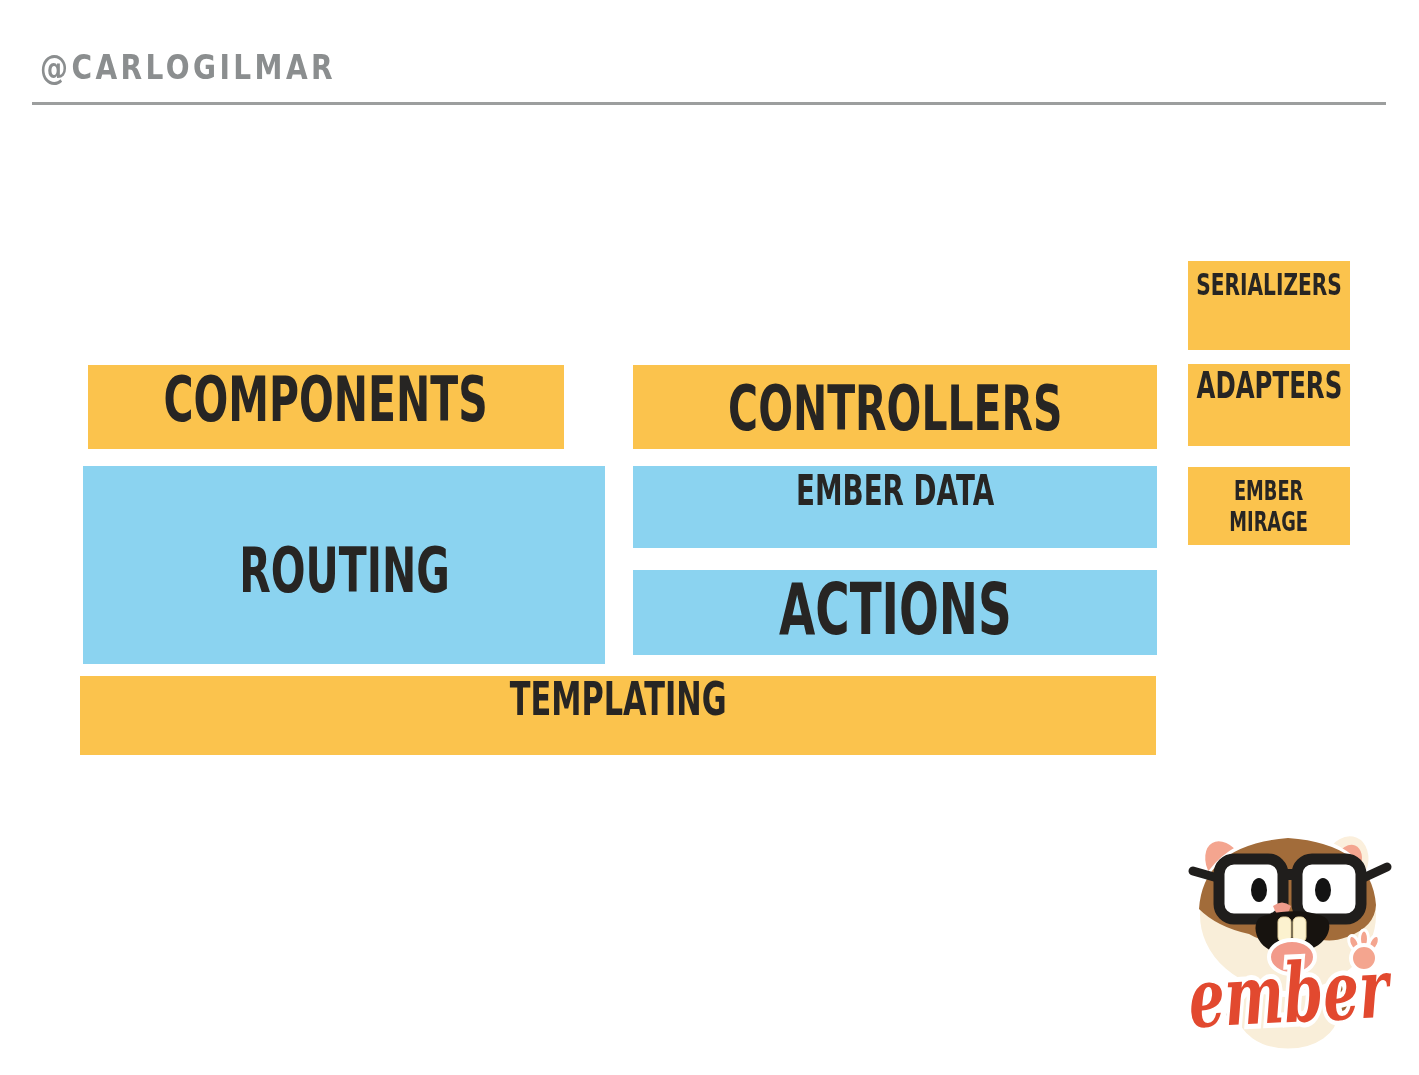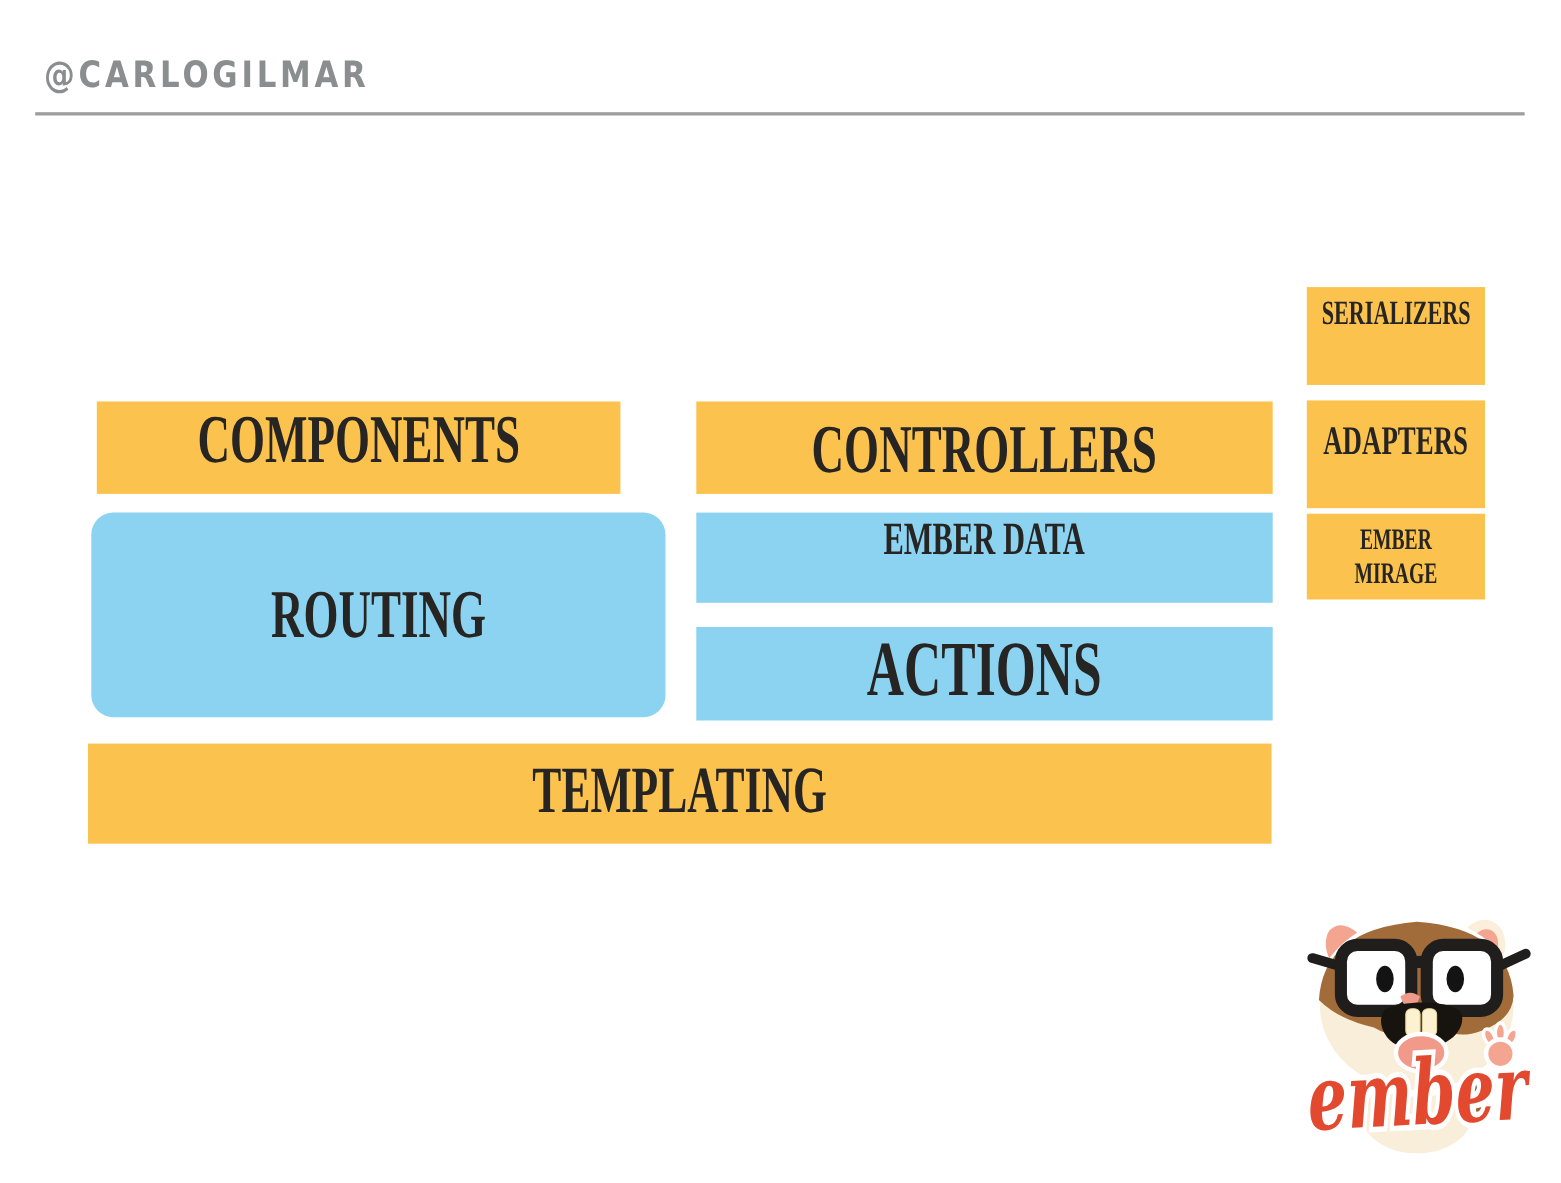--- a/index.html
+++ b/index.html
@@ -31,44 +31,43 @@
     position:absolute;left:32px;top:102px;
     width:1354px;height:3px;
     background:var(--rule_gray);
   }
   .block{
     position:absolute;
     display:flex;justify-content:center;align-items:flex-start;
     color:var(--text_dark);
     font-weight:700;line-height:1;
     white-space:nowrap;
-    font-family:Liberation Serif, serif;
   }
   .orange{background:var(--orange);}
   .blue{background:var(--blue);}
   .cond{
     display:inline-block;
     transform:scaleX(.66);
     transform-origin:center top;
   }
   .cond-sm{
     display:inline-block;
     transform:scaleX(.65);
     transform-origin:center top;
   }
   
   .b-components {left:88px;  top:365px; width:476px;  height:80px;  font-size:62px; padding-top:4px;}
   .b-controllers{left:633px; top:365px; width:524px;  height:80px;  font-size:62px; padding-top:4px;align-items:center;}
   .b-emberdata  {left:633px; top:466px; width:524px;  height:78px;  font-size:42px; padding-top:4px;}
   .b-actions    {left:633px; top:570px; width:524px;  height:81px;  font-size:71px; padding-top:4px;}
-  .b-templating {left:80px;  top:676px; width:1076px; height:79px;  font-size:60px; padding-top:12px;}
-  .b-routing    {left:83px;  top:466px; width:522px;  height:186px; font-size:62px; align-items:center; padding-top:0;border-radius:20px;}
+  .b-templating {left:80px;  top:676px; width:1076px; height:79px;  font-size:46px; padding-top:0;}
+  .b-routing    {left:83px;  top:466px; width:522px;  height:186px; font-size:62px; align-items:center; padding-top:12px;}
   
   .b-serializers{left:1188px;top:261px; width:162px;  height:81px;  font-size:31px; padding-top:8px;}
-  .b-adapters   {left:1188px;top:364px; width:162px;  height:79px;  font-size:37px; padding-top:19px;}
+  .b-adapters   {left:1188px;top:364px; width:162px;  height:79px;  font-size:37px; padding-top:3px;}
   .b-mirage     {left:1188px;top:467px; width:162px;  height:78px;  font-size:27px; align-items:center; padding-top:0;}
   .mirage-lines{display:flex;flex-direction:column;align-items:center;line-height:1.15;text-align:center;}
   .mascot{position:absolute;left:1175px;top:815px;width:230px;height:240px;}
 </style>
 </head>
 <body>
 
 <div class="slide">
 
   <div class="handle">@CARLOGILMAR</div>

